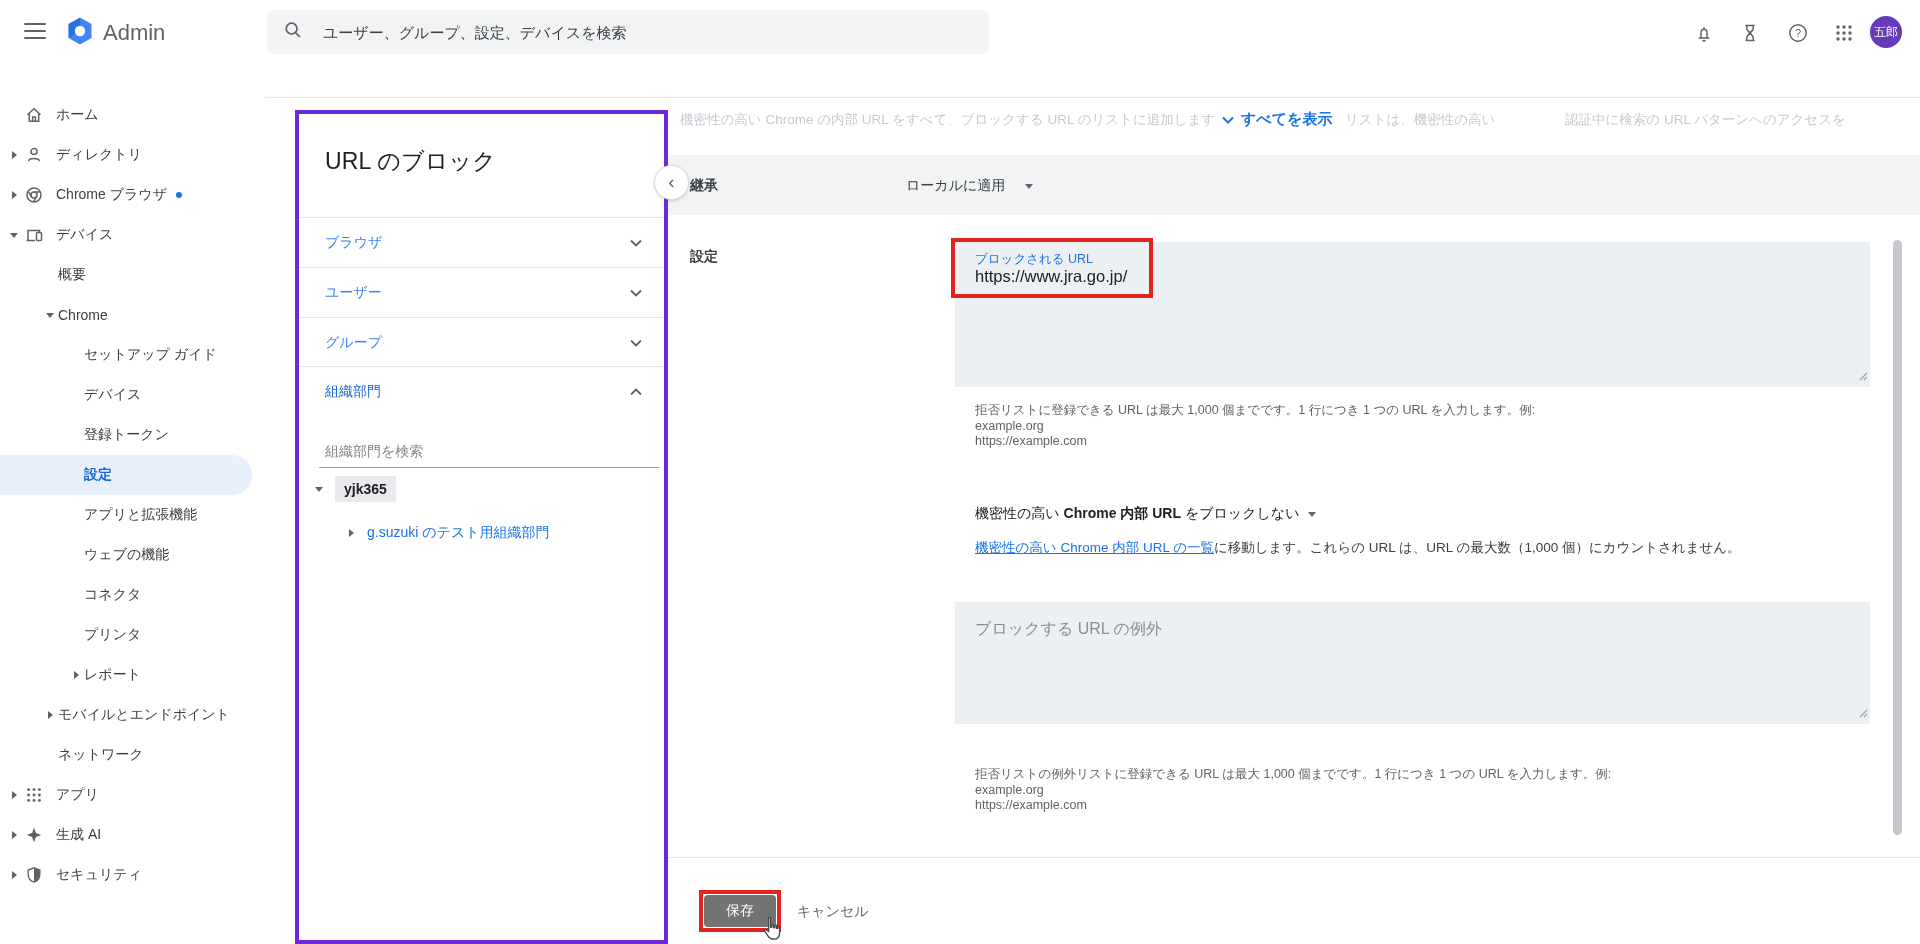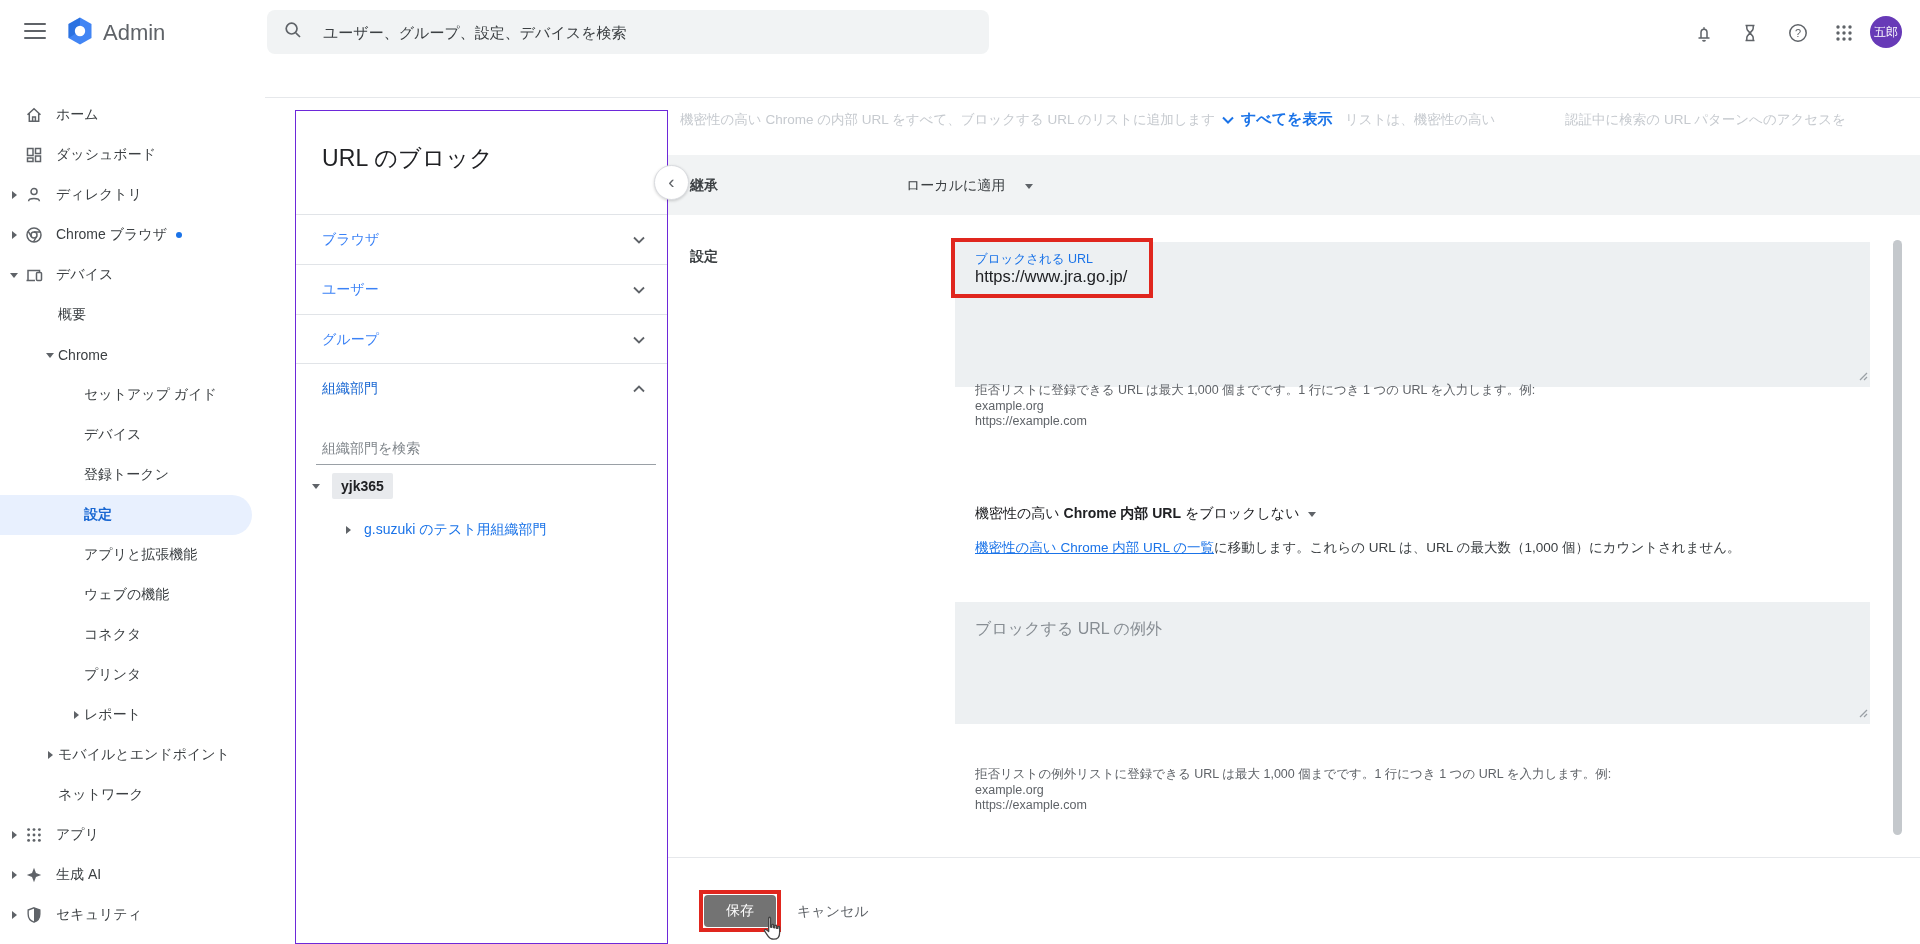--- a/index.html
+++ b/index.html
@@ -27,21 +27,21 @@
   .nav-icon{width:20px;height:20px;margin:0 12px 0 2px;display:flex;align-items:center;justify-content:center}
   .lvl0{padding-left:6px}
   .lvl1{padding-left:42px}
   .lvl2{padding-left:68px}
   .nav-item.selected{width:252px;background:#e8f0fe;border-radius:0 20px 20px 0;color:#1967d2;font-weight:bold}
   .dot{width:6px;height:6px;border-radius:50%;background:#1a73e8;margin-left:9px}
   .tri-r{width:0;height:0;border-top:4px solid transparent;border-bottom:4px solid transparent;border-left:5px solid #5f6368}
   .tri-d{width:0;height:0;border-left:4px solid transparent;border-right:4px solid transparent;border-top:5px solid #5f6368}
 
   
-  .card{position:absolute;left:295px;top:110px;width:373px;height:834px;background:#fff;border:1px solid #6d28d9;z-index:2}
+  .card{position:absolute;left:295px;top:110px;width:373px;height:834px;background:#fff;border:4px solid #6d28d9;z-index:2}
   .card-title{position:absolute;left:26px;top:32px;font-size:23px;color:#202124;letter-spacing:.2px}
   .acc-row{position:absolute;left:0;width:100%;height:50px;border-top:1px solid #e1e4e8;display:flex;align-items:center;padding:0 22px 0 26px;cursor:pointer}
   .acc-row .acc-label{flex:1;font-size:14px;color:#3b82f6}
   .acc-row.expanded .acc-label{color:#1967d2}
   .chev{width:12px;height:8px}
   .chev.up{transform:rotate(180deg)}
   .org-search{position:absolute;left:20px;top:325px;width:340px}
   .org-search input{border:none;border-bottom:1px solid #9aa0a6;outline:none;background:transparent;width:100%;font-size:14px;color:#5f6368;padding:4px 0 8px 6px;font-family:inherit}
   .org-search input::placeholder{color:#80868b;opacity:1}
   .tree-row1{position:absolute;left:16px;top:362px;display:flex;align-items:center;cursor:pointer}
@@ -146,32 +146,20 @@
     <div class="nav-item lvl0">
       <span class="arrow"></span>
       <span class="nav-icon">
         <svg width="20" height="20" viewBox="0 0 20 20" fill="none" stroke="#5f6368" stroke-width="1.5">
             <path d="M3.5 9.8 L10 3.8 L16.5 9.8 M5.3 8.6 V16.2 H14.7 V8.6 M8.6 16.2 V12 H11.4 V16.2"></path>
           </svg>
       </span>
       <span>ホーム</span>
     </div>
 
-    <div class="nav-item lvl0">
-      <span class="arrow"></span>
-      <span class="nav-icon">
-        <svg width="20" height="20" viewBox="0 0 20 20" fill="none" stroke="#5f6368" stroke-width="1.5">
-            <rect x="3.5" y="3.5" width="5.5" height="7"></rect>
-            <rect x="11.5" y="3.5" width="5" height="5"></rect>
-            <rect x="3.5" y="13" width="5.5" height="3.5"></rect>
-            <rect x="11.5" y="11" width="5" height="5.5"></rect>
-          </svg>
-      </span>
-      <span>ダッシュボード</span>
-    </div>
 
     <div class="nav-item lvl0">
       <span class="arrow">
           <span class="tri-r"></span>
         </span>
       <span class="nav-icon">
         <svg width="20" height="20" viewBox="0 0 20 20" fill="none" stroke="#5f6368" stroke-width="1.5">
             <circle cx="10" cy="6.6" r="3"></circle>
             <path d="M4.6 16.2 C4.6 12.6 15.4 12.6 15.4 16.2"></path>
           </svg>
@@ -347,21 +335,21 @@
 
   <div class="ta" style="top:242px;height:145px">
     <span class="ta-label">ブロックされる URL</span>
     <span class="ta-value">https://www.jra.go.jp/</span>
     <span class="resize-h">
       <svg width="12" height="12" viewBox="0 0 12 12">
           <path d="M11 4 L4 11 M11 8 L8 11" stroke="#9aa0a6" stroke-width="1.3"></path>
         </svg>
     </span>
   </div>
-  <div class="helper" style="top:383px">
+  <div class="helper" style="top:403px">
     <div>拒否リストに登録できる URL は最大 1,000 個までです。1 行につき 1 つの URL を入力します。例:</div>
     <div>example.org</div>
     <div>https://example.com</div>
   </div>
 
   <div class="int-dd">
     <span><span>機密性の高い </span><b>Chrome 内部 URL</b><span> をブロックしない</span></span>
     <span class="caret"></span>
   </div>
   <div class="link-line">

